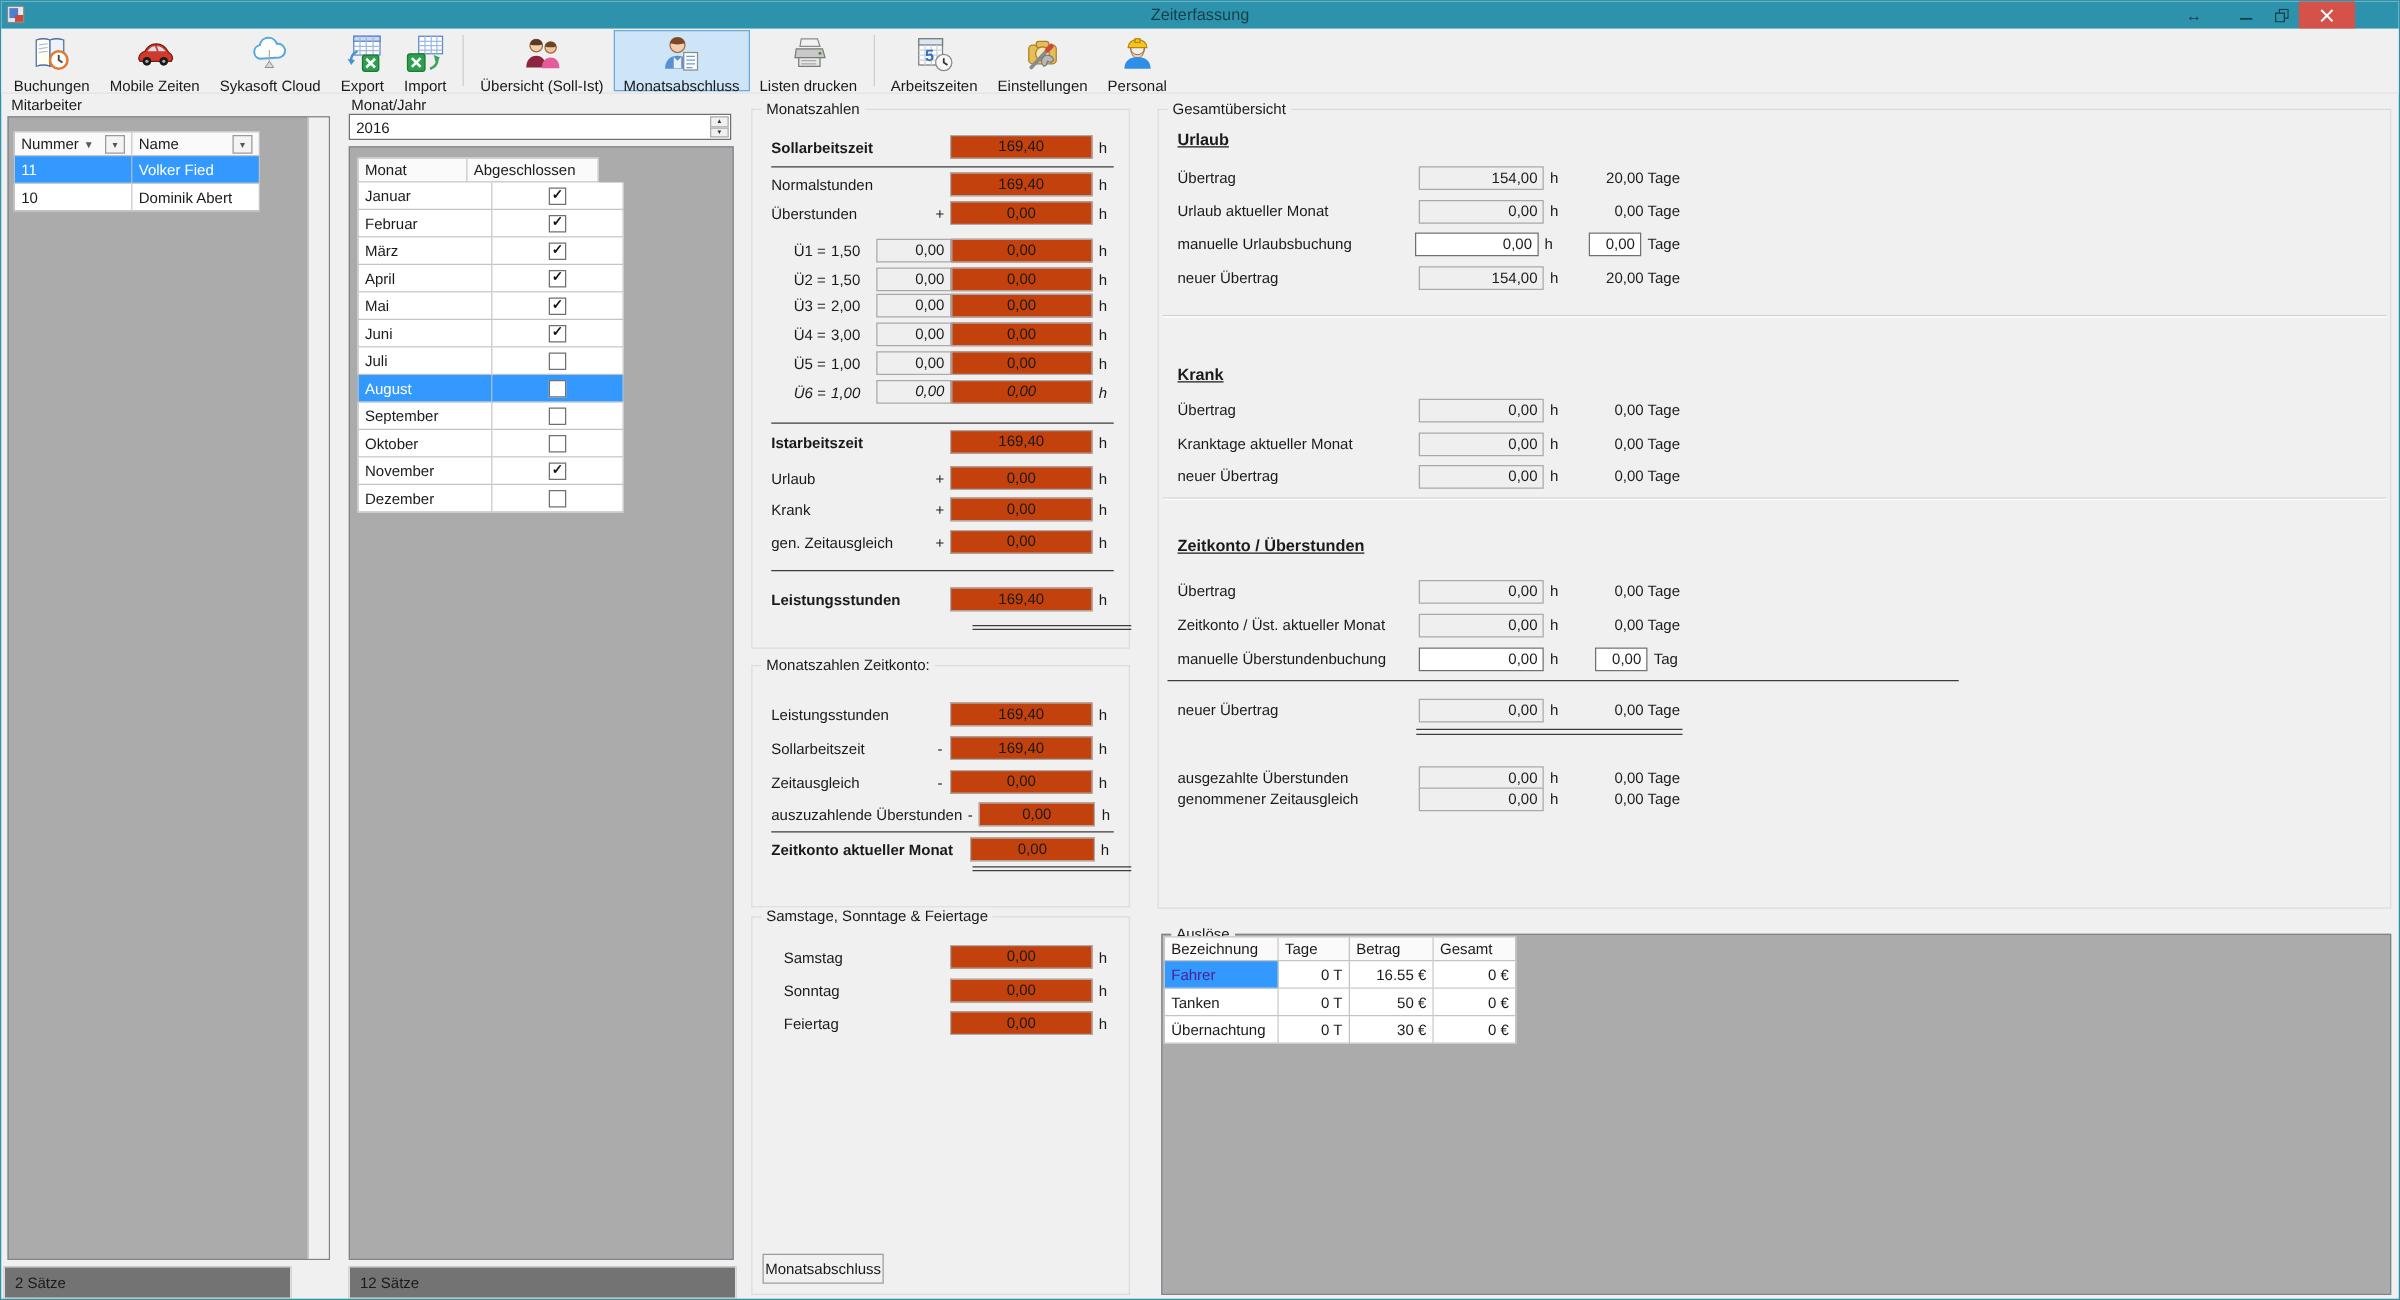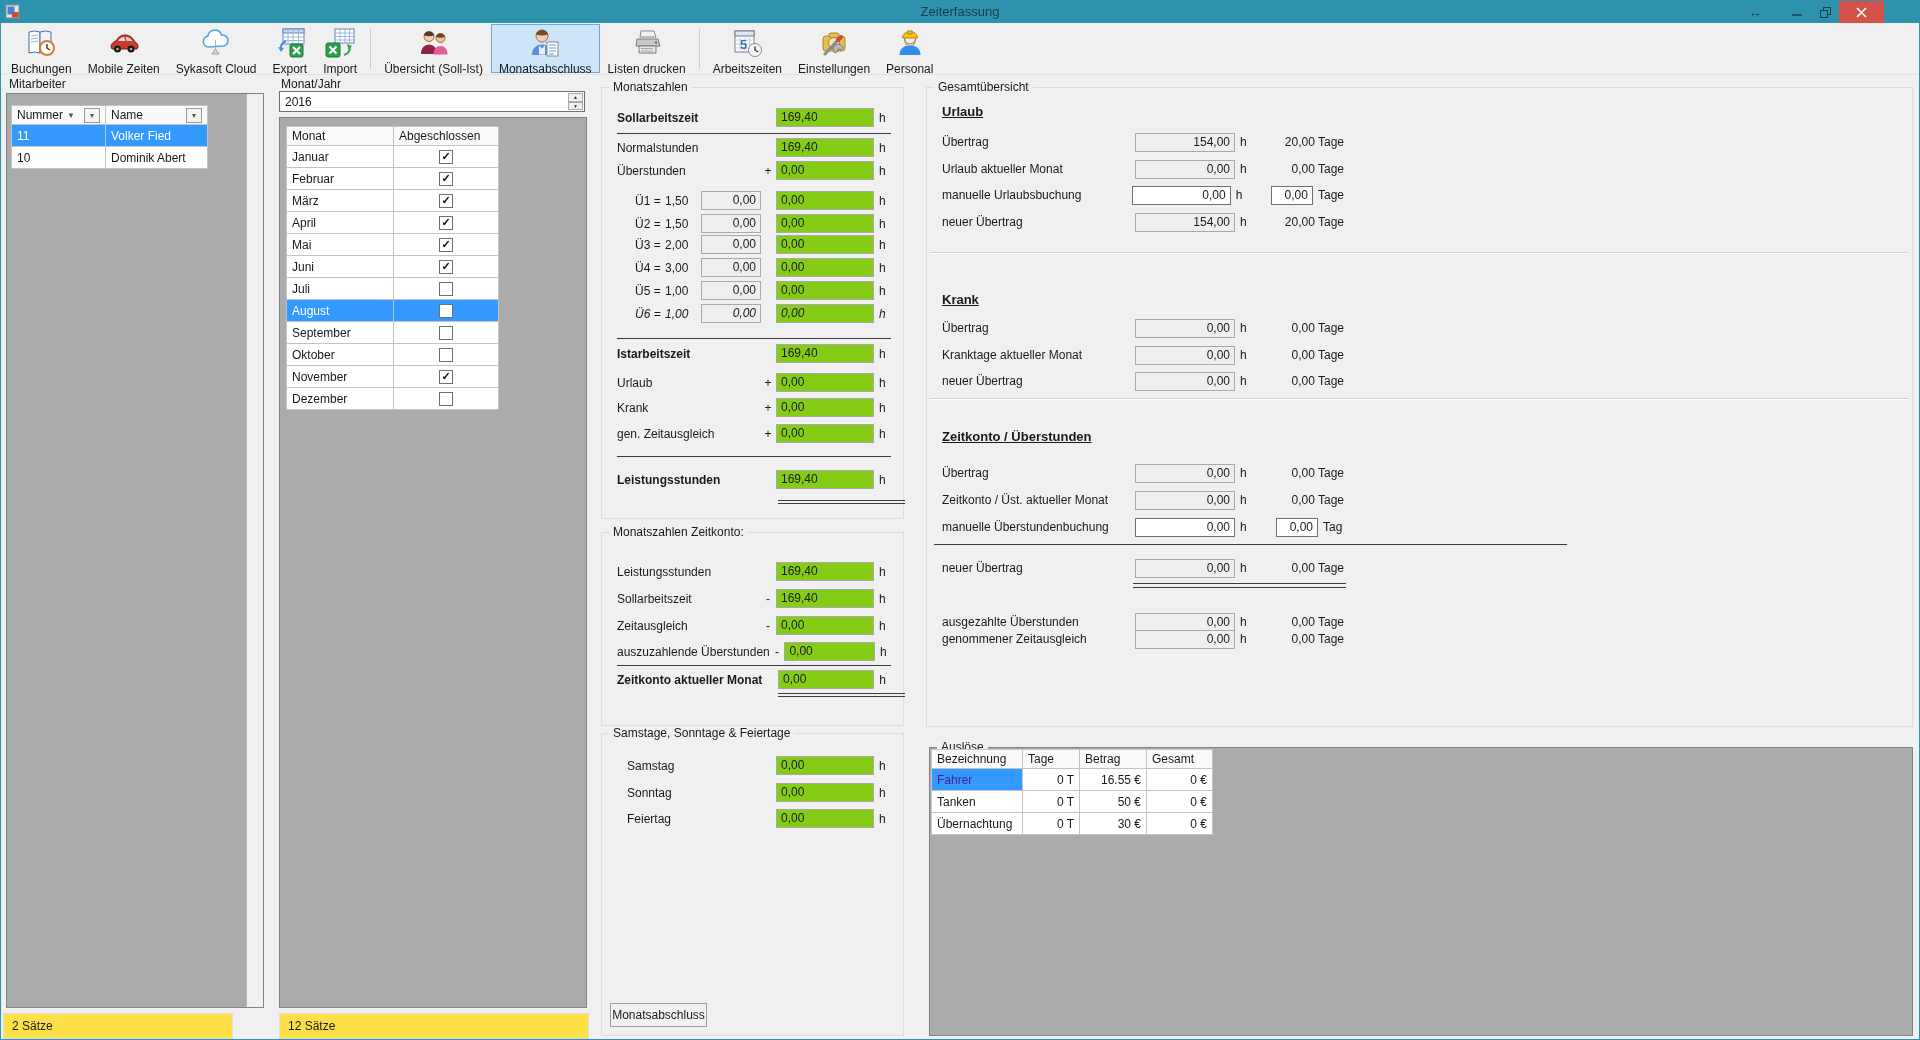--- a/index.html
+++ b/index.html
@@ -19,21 +19,21 @@
   .wbtn.close { width:45px; background:#d5524b; }
   
   .toolbar { position:absolute; top:22px; left:0; width:100%; height:52px; background:#f0f0f0; display:flex; align-items:stretch; padding:1px 2px; border-bottom:1px solid #e2e2e2; }
   .tbtn { display:flex; flex-direction:column; align-items:center; justify-content:flex-start; padding:2px 7px 1px; border:1px solid transparent; }
   .tbtn svg { width:32px; height:32px; }
   .tlbl { font-size:12px; white-space:nowrap; }
   .tbtn.sel { background:#cde5f7; border-color:#6da8d8; }
   .tsep { width:1px; background:#cdcdcd; margin:4px 5px; }
   
   .plabel { position:absolute; top:76px; font-size:12px; }
-  .statusbar { position:absolute; height:24px; background:#fde047; border:1px solid #dedede; display:flex; align-items:center; padding:12px 8px; }
+  .statusbar { position:absolute; height:24px; background:#737373; border:1px solid #dedede; display:flex; align-items:center; padding:12px 8px; }
   
   .gridbox { position:absolute; background:#ababab; border:1px solid #7f848c; }
   .vscroll { position:absolute; top:0; right:0; bottom:0; width:17px; background:#f0f0f0; border-left:1px solid #b5b5b5; }
   .dgtable { position:absolute; }
   .dgrow { display:flex; }
   .dgc { background:#fff; border-right:1px solid #c3c3c3; border-bottom:1px solid #c3c3c3; padding:0 5px; display:flex; align-items:center; height:22px; font-size:12px; overflow:hidden; }
   .dgc.first { border-left:1px solid #c3c3c3; }
   .dgh .dgc { background:#fafafa; border-top:1px solid #c3c3c3; height:20px; }
   .rowsel .dgc { background:#3399ff; color:#fff; }
   .cellsel { background:#3399ff !important; color:#4c1d95; }
@@ -48,21 +48,21 @@
   .spin > div { flex:1; background:#f0f0f0; border:1px solid #ababab; font-size:5px; color:#333; display:flex; align-items:center; justify-content:center; }
   
   .gbox { position:absolute; border:1px solid #dcdcdc; }
   .gbox.gray { background:#ababab; border-color:#7f848c; }
   .gtitle { position:absolute; top:-8px; left:7px; background:#f0f0f0; padding:0 4px; font-size:12px; line-height:14px; white-space:nowrap; }
   
   .mzrow { position:absolute; left:15px; width:274px; height:19px; display:flex; align-items:center; }
   .mlab { flex:1; white-space:nowrap; }
   .b { font-weight:bold; }
   .mop { width:16px; text-align:center; }
-  .mfield { width:98px; height:19px; background:#84cc16; border:1px solid #a9a9a9; text-align:left; padding:0 4px; line-height:17px; }
+  .mfield { width:114px; height:19px; background:#c2410c; border:1px solid #a9a9a9; text-align:center; padding:0 4px; line-height:17px; }
   .munit { width:12px; margin-left:5px; }
   .uname { margin-left:18px; width:30px; }
   .ufac { width:36px; }
   .usm { width:60px; height:19px; background:#efefef; border:1px solid #a9a9a9; text-align:right; padding:0 4px; line-height:17px; }
   .usp { flex:1; }
   .sline { position:absolute; left:15px; width:274px; border-top:1px solid #3c3c3c; }
   .dline { position:absolute; left:176px; width:127px; height:4px; border-top:1px solid #3c3c3c; border-bottom:1px solid #3c3c3c; }
   
   .gsrow { position:absolute; left:15px; width:402px; height:20px; display:flex; align-items:center; }
   .gslab { width:193px; white-space:nowrap; }
@@ -267,21 +267,21 @@
   <div class="yearbox">
     <span class="yearval">2016</span>
     <span class="spin">
       <div>▲</div>
       <div>▼</div>
     </span>
   </div>
   <div class="gridbox" style="left:278px; top:116px; width:308px; height:891px;">
     <div class="dgtable" style="left:6px; top:8px;">
       <div class="dgrow dgh">
-        <div class="dgc first" style="width:108px;">
+        <div class="dgc first" style="width:88px;">
             <span>Monat</span>
           </div>
         <div class="dgc" style="width:105px;">
             <span>Abgeschlossen</span>
           </div>
       </div>
       <div class="dgrow">
         <div class="dgc first" style="width:108px;">Januar</div>
         <div class="dgc" style="width:105px;">
             <span class="cbx">

